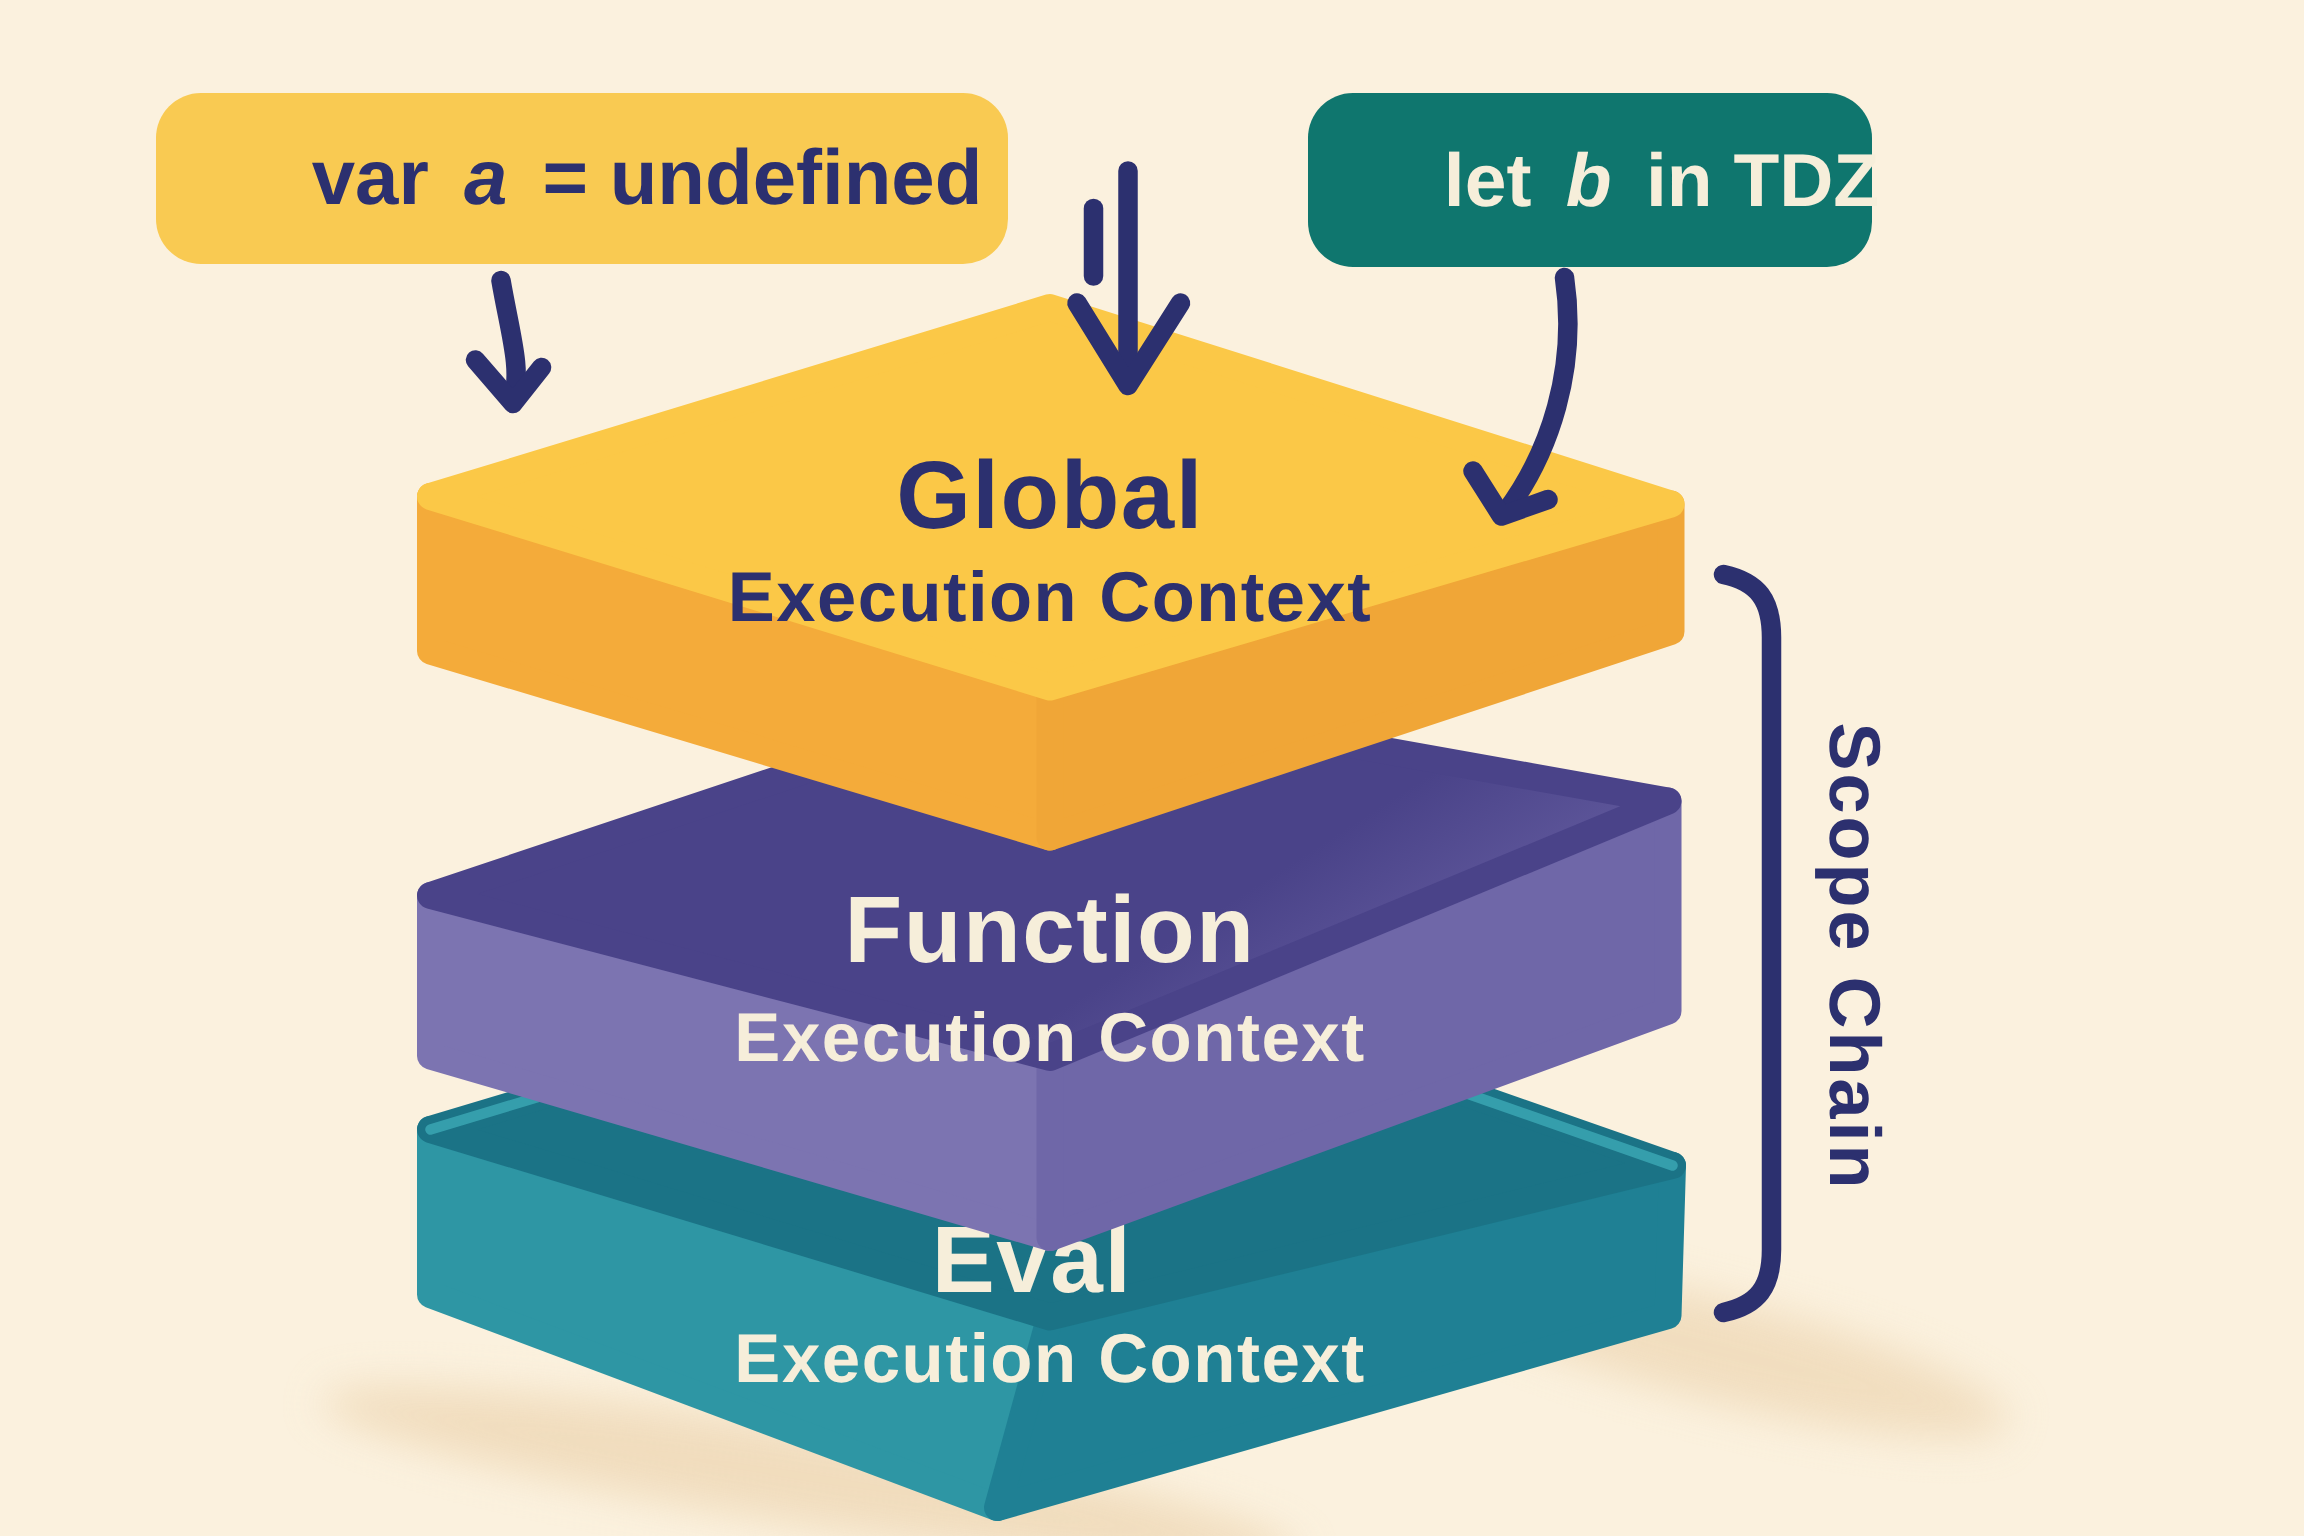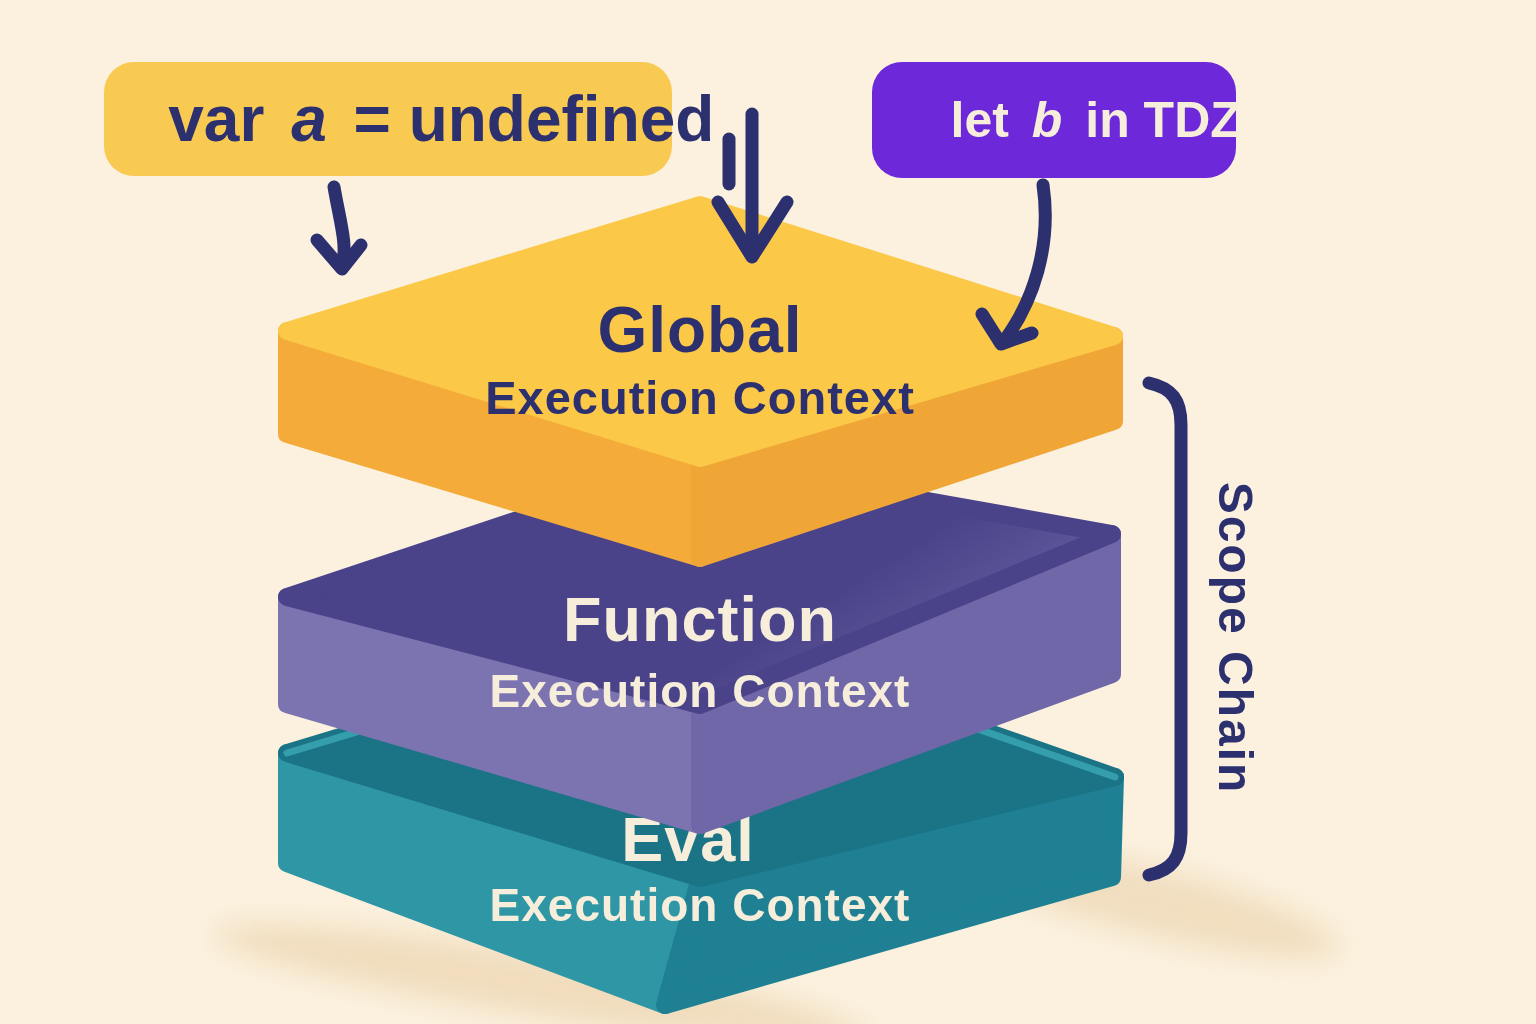--- a/index.html
+++ b/index.html
@@ -24,21 +24,21 @@
   .stroke-art { fill: none; stroke-width: 13px; stroke-linecap: round; stroke-linejoin: round; }
   .callout {
     position: absolute;
     border-radius: 30px;
     display: flex;
     align-items: center;
     justify-content: center;
     font-weight: bold;
     white-space: pre;
   }
-  .callout-var { left: 104px; top: 62px; width: 568px; height: 114px; font-size: 64px; }
+  .callout-var { left: 104px; top: 62px; width: 568px; height: 114px; font-size: 52px; }
   .callout-let { left: 872px; top: 62px; width: 364px; height: 116px; font-size: 50px; }
   .callout-text { display: inline; }
   .variable { font-style: italic; margin: 0 9px; }
   .scope-label {
     position: absolute;
     left: 985px;
     top: 612px;
     width: 500px;
     height: 52px;
     transform: rotate(90deg);
@@ -111,21 +111,21 @@
 
     <path class="stroke-art" d="M 1149,383 C 1172,388 1181,400 1181,425 L 1181,833 C 1181,858 1172,870 1149,875" stroke="#2C306F"></path>
   </svg>
 
   <div class="callout callout-var" style="background: rgb(249, 202, 82); color: rgb(44, 48, 111);">
     <div class="callout-text">
       <span>var </span><span class="variable">a</span><span> = undefined</span>
     </div>
   </div>
 
-  <div class="callout callout-let" style="background: #6d28d9; color: rgb(246, 238, 218);">
+  <div class="callout callout-let" style="background: #0f766e; color: rgb(246, 238, 218); padding-left: 12px;">
     <div class="callout-text">
       <span>let </span><span class="variable">b</span><span> in TDZ</span>
     </div>
   </div>
 
   <div class="scope-label" style="color: rgb(44, 48, 111);">Scope Chain</div>
 
 </div>
 
 </body></html>

